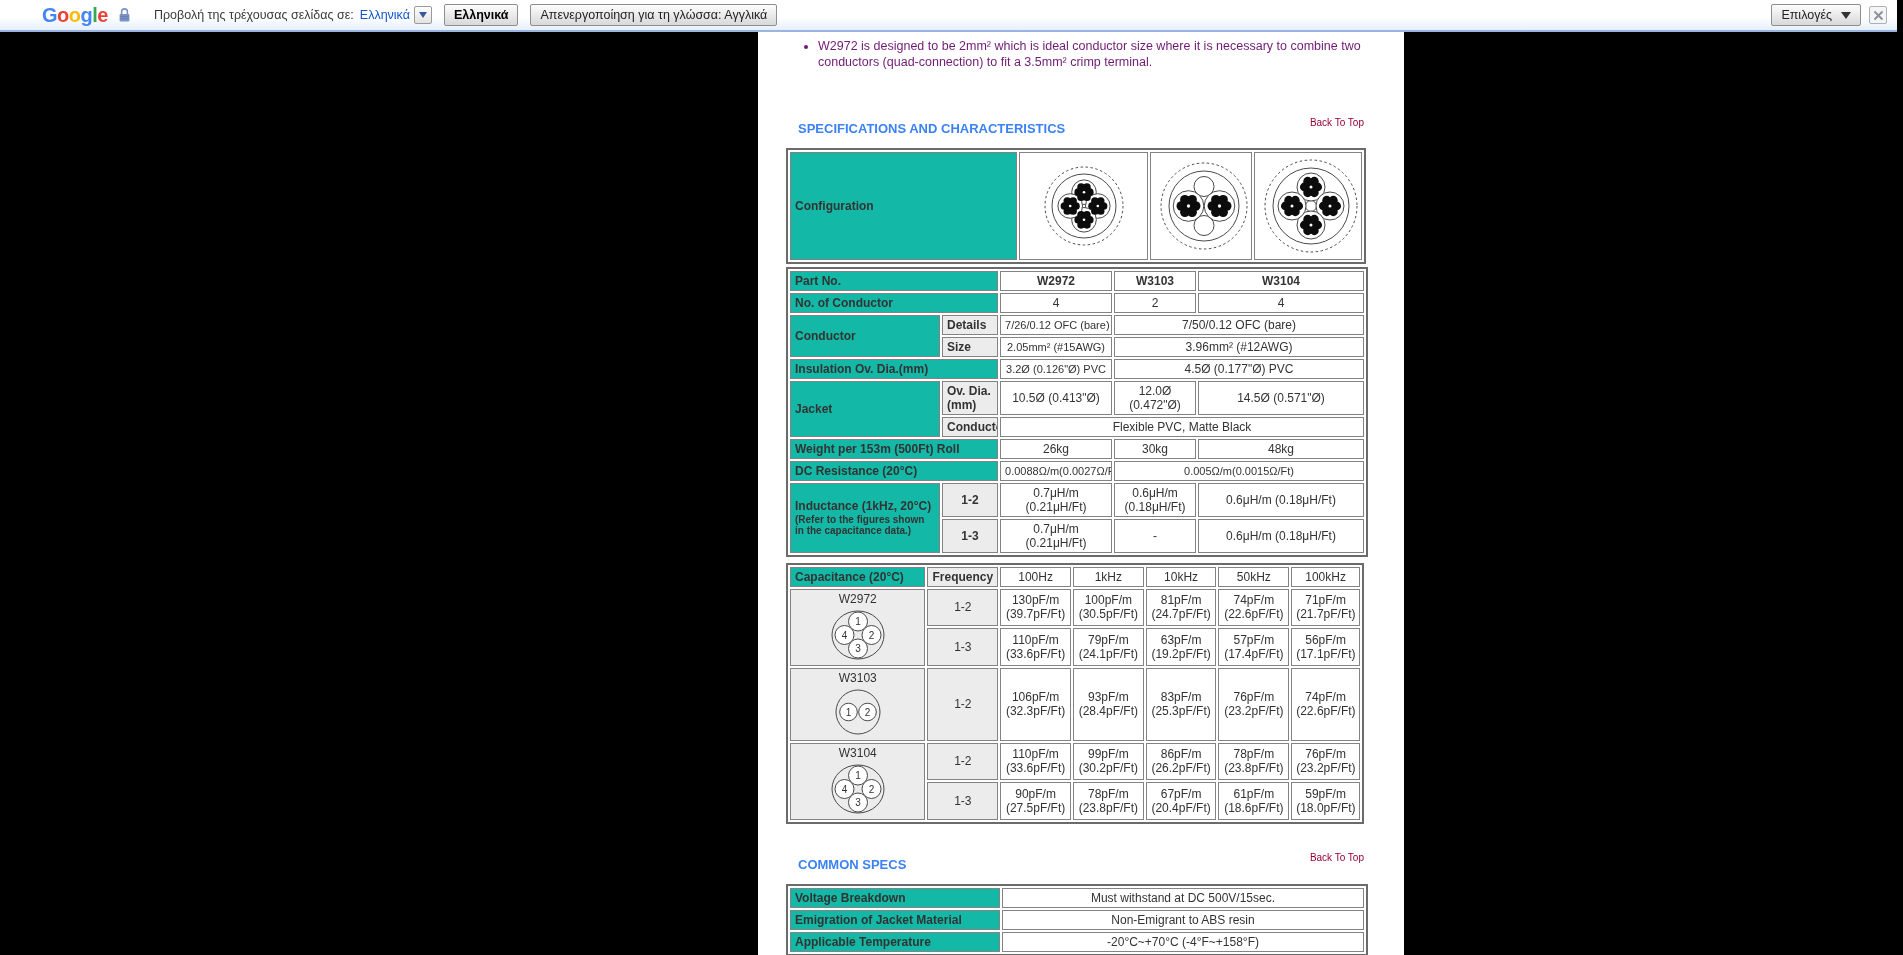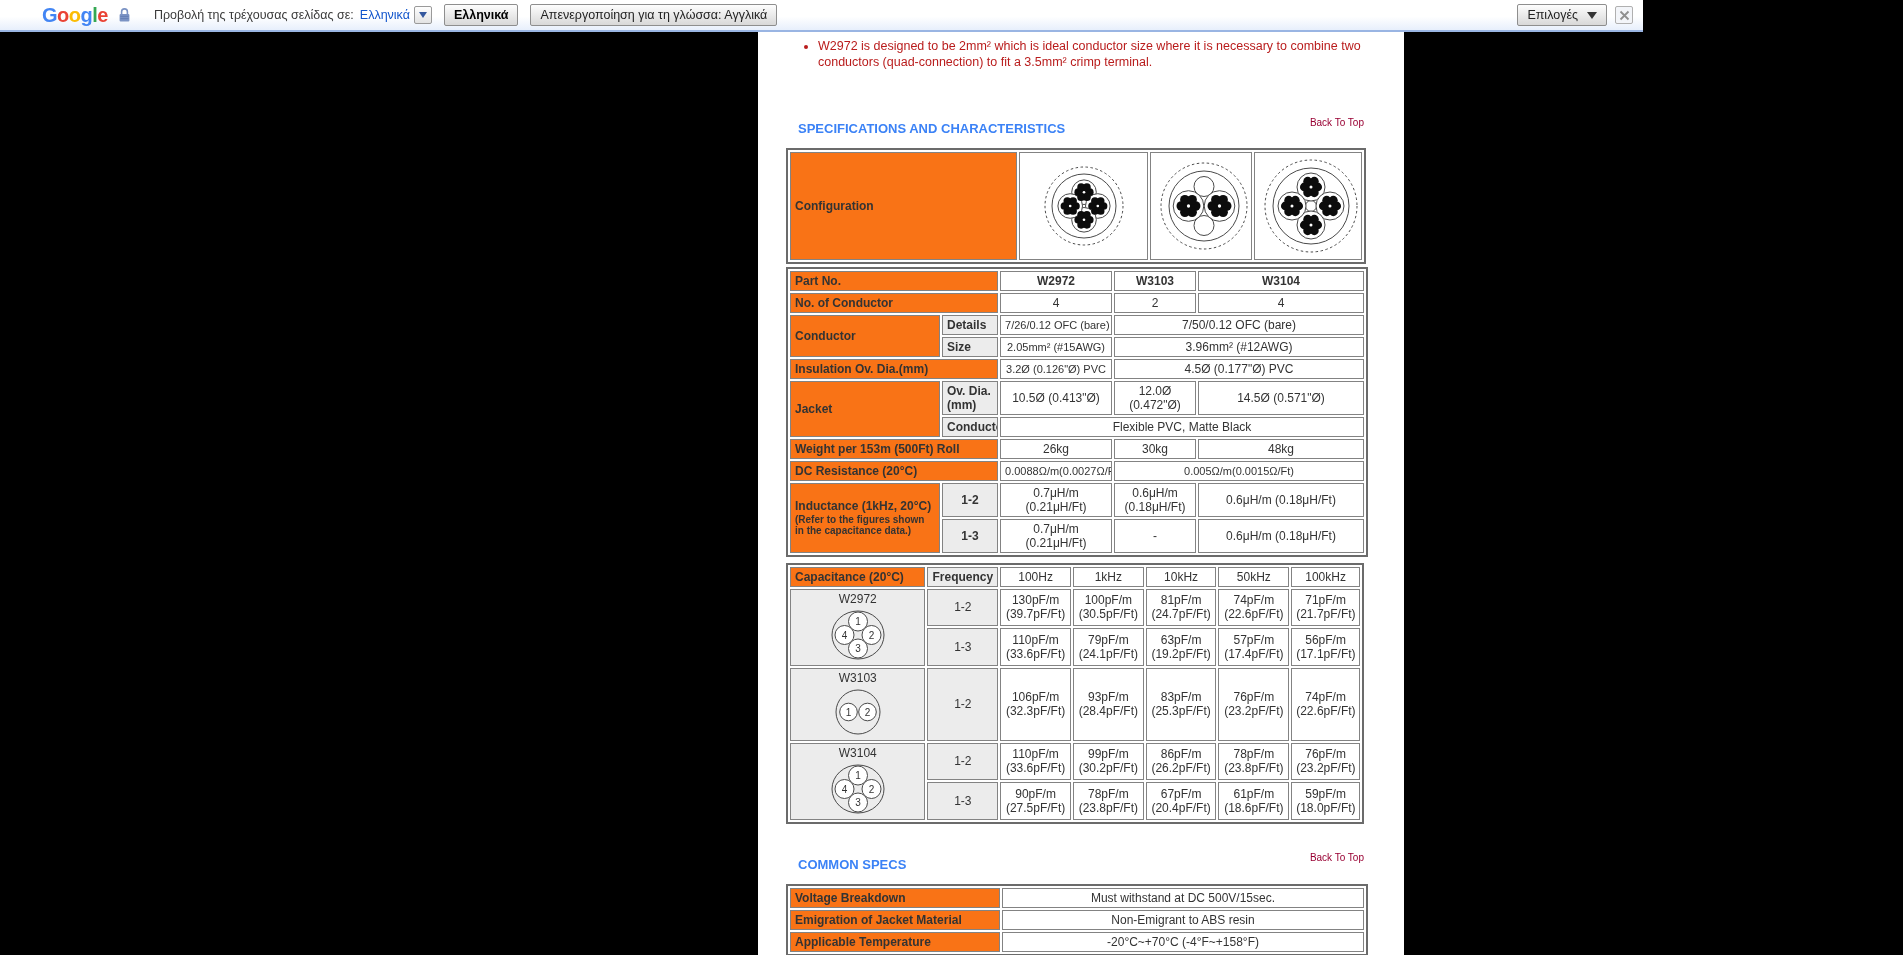--- a/index.html
+++ b/index.html
@@ -2,21 +2,21 @@
 <html><head>
 <meta charset="utf-8">
 <style>
   html,body{margin:0;padding:0}
   body{
     width:1903px;height:955px;position:relative;overflow:hidden;
     background:#000;font-family:"Liberation Sans","DejaVu Sans",sans-serif;
   }
   
   .gbar{
-    position:absolute;top:0;left:0;width:1643px;height:30px;
+    position:absolute;top:0;left:0;width:1897px;height:30px;
     background:linear-gradient(#ffffff 55%,#e7effc);
     border-bottom:2px solid #9ab5e3;
     display:flex;align-items:center;box-sizing:content-box;z-index:5;
   }
   .glogo{margin-left:42px;font-size:20px;font-weight:bold;letter-spacing:-0.5px;line-height:1;cursor:pointer}
   .lockwrap{margin-left:10px;display:flex;align-items:center}
   .gtext{margin-left:23px;font-size:12.5px;color:#3a3a3a;white-space:nowrap}
   .glink{margin-left:6px;font-size:12.5px;color:#1155cc;cursor:pointer;white-space:nowrap}
   .langbox{margin-left:4px;width:16px;height:16px;border:1px solid #9a9a9a;border-radius:2px;
     background:linear-gradient(#fefefe,#e3e3e3);display:flex;align-items:center;justify-content:center;cursor:pointer}
@@ -27,37 +27,37 @@
   .gbtn.bold{font-weight:bold;color:#000}
   .spacer{flex:1}
   .opt .tri2{width:0;height:0;border-left:5px solid transparent;border-right:5px solid transparent;border-top:7px solid #333;margin-left:9px}
   .closebox{width:16px;height:16px;border:1px solid #b0b0b0;border-radius:2px;margin:0 10px 0 8px;
     display:flex;align-items:center;justify-content:center;background:#f3f5f9;cursor:pointer}
   
   .content{
     position:absolute;left:758px;top:32px;width:646px;height:923px;
     background:#fff;color:#333;box-sizing:border-box;padding:0 0 0 28px;overflow:hidden;
   }
-  ul.bullets{margin:6px 0 0 0;padding:0 0 0 32px;width:560px;font-size:12.5px;line-height:1.3;color:#b91c1c}
+  ul.bullets{margin:6px 0 0 0;padding:0 0 0 32px;width:560px;font-size:12.5px;line-height:1.3;color:#701a75}
   .secwidth{width:578px}
   .btt{text-align:right;font-size:10px;font-weight:normal}
   .btt a{color:#990033;text-decoration:none;cursor:pointer}
   .btt1{margin-top:46px}
   .btt2{margin-top:28px}
   h2.sechead{margin:12px;padding:0;font-size:13px;font-weight:bold;color:#3b82f6;letter-spacing:0}
   h2.h1x{margin-top:-7px}
   h2.h2x{margin-top:-6px}
   
   table.tbl{
     border-collapse:separate;border-spacing:2px;background:#fff;
     border:2px solid #6b6b6b;table-layout:fixed;width:578px;
     font-size:12px;color:#333;
   }
   table.tbl td{border:1px solid #838383;padding:2px 4px;vertical-align:middle;overflow:hidden}
-  td.lab{background:#f97316;font-weight:bold;text-align:left}
+  td.lab{background:#14b8a6;font-weight:bold;text-align:left}
   td.sub{background:#ececec;font-weight:bold;text-align:left}
   td.pairb{background:#ececec;font-weight:bold;text-align:center}
   td.pairn{background:#ececec;font-weight:normal;text-align:center}
   td.val{text-align:center}
   td.part{background:#ececec;text-align:center;vertical-align:middle;padding:3px 2px}
   td.hdr{text-align:center}
   td.diagcell{text-align:center;vertical-align:middle}
   .sm{font-size:11px;white-space:nowrap}
   .note{font-weight:bold;font-size:10px;line-height:1.15;display:block;margin-top:1px}
   .cfg{margin-top:4px}

